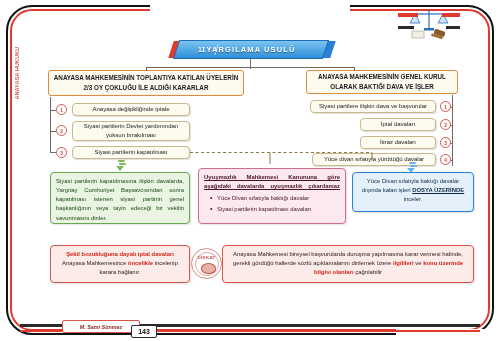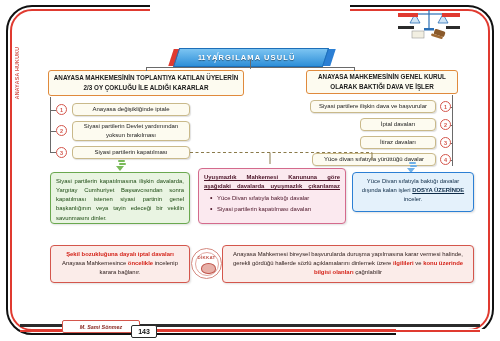--- a/index.html
+++ b/index.html
@@ -37,21 +37,21 @@
   .art-stripe{
     position:absolute;height:4px;background:#e03a30;
   }
   .art-stripe.s1{left:0;top:9px;width:20px;}
   .art-stripe.s2{left:44px;top:9px;width:18px;}
   .art-stripe.s3{left:0;top:22px;width:16px;background:#2b2b2b;height:3px;}
   .art-stripe.s4{left:48px;top:22px;width:14px;background:#2b2b2b;height:3px;}
 
   
   .banner{
-    position:absolute;left:176px;top:48px;width:150px;height:19px;
+    position:absolute;left:176px;top:40px;width:150px;height:19px;
   }
   .banner .red-edge{
     position:absolute;left:-5px;top:1px;width:10px;height:17px;
     background:#e03a30;transform:skewX(-18deg);
   }
   .banner .blue-edge{
     position:absolute;right:-7px;top:1px;width:12px;height:17px;
     background:#2b7fd4;transform:skewX(-18deg);
   }
   .banner .body{

